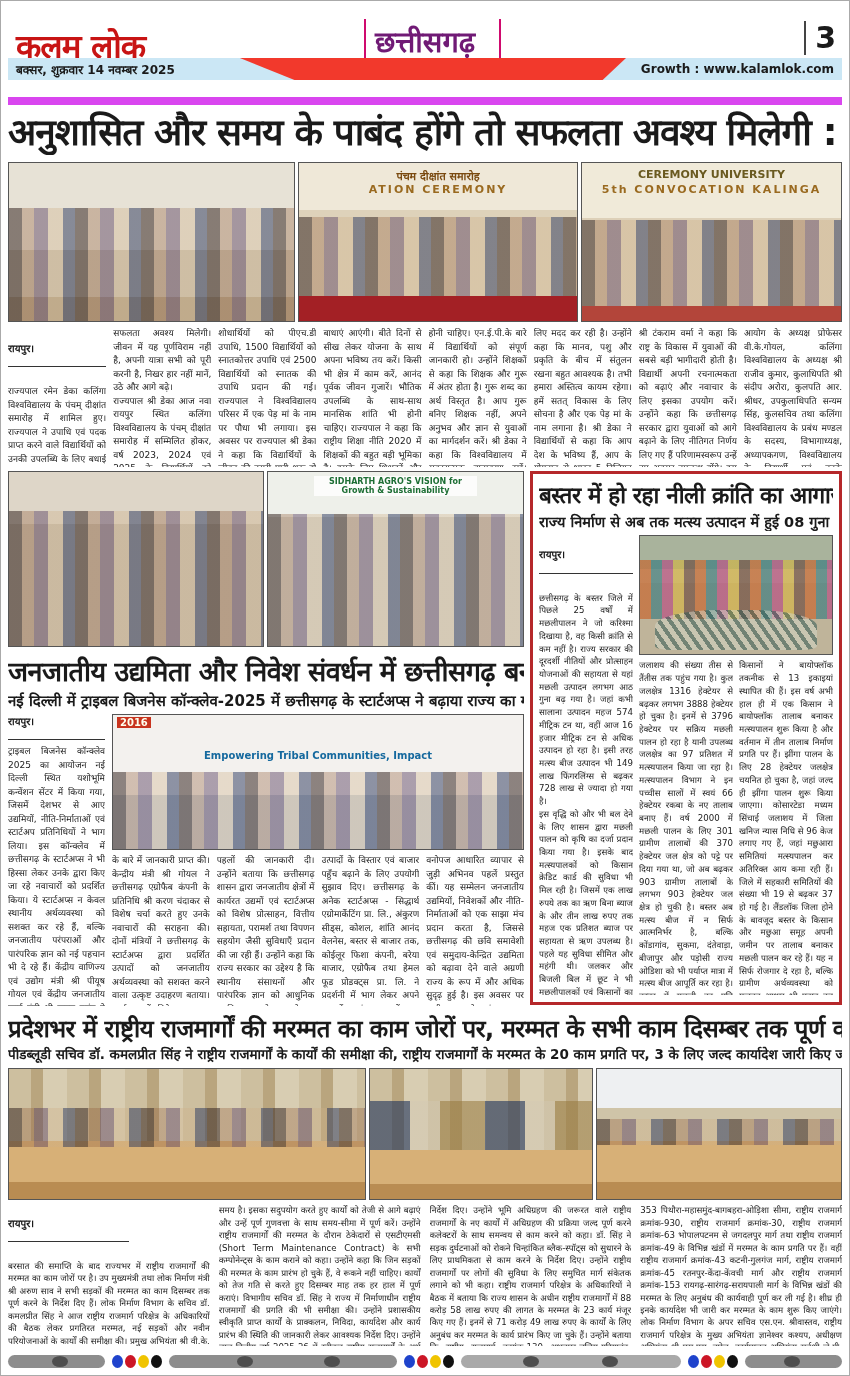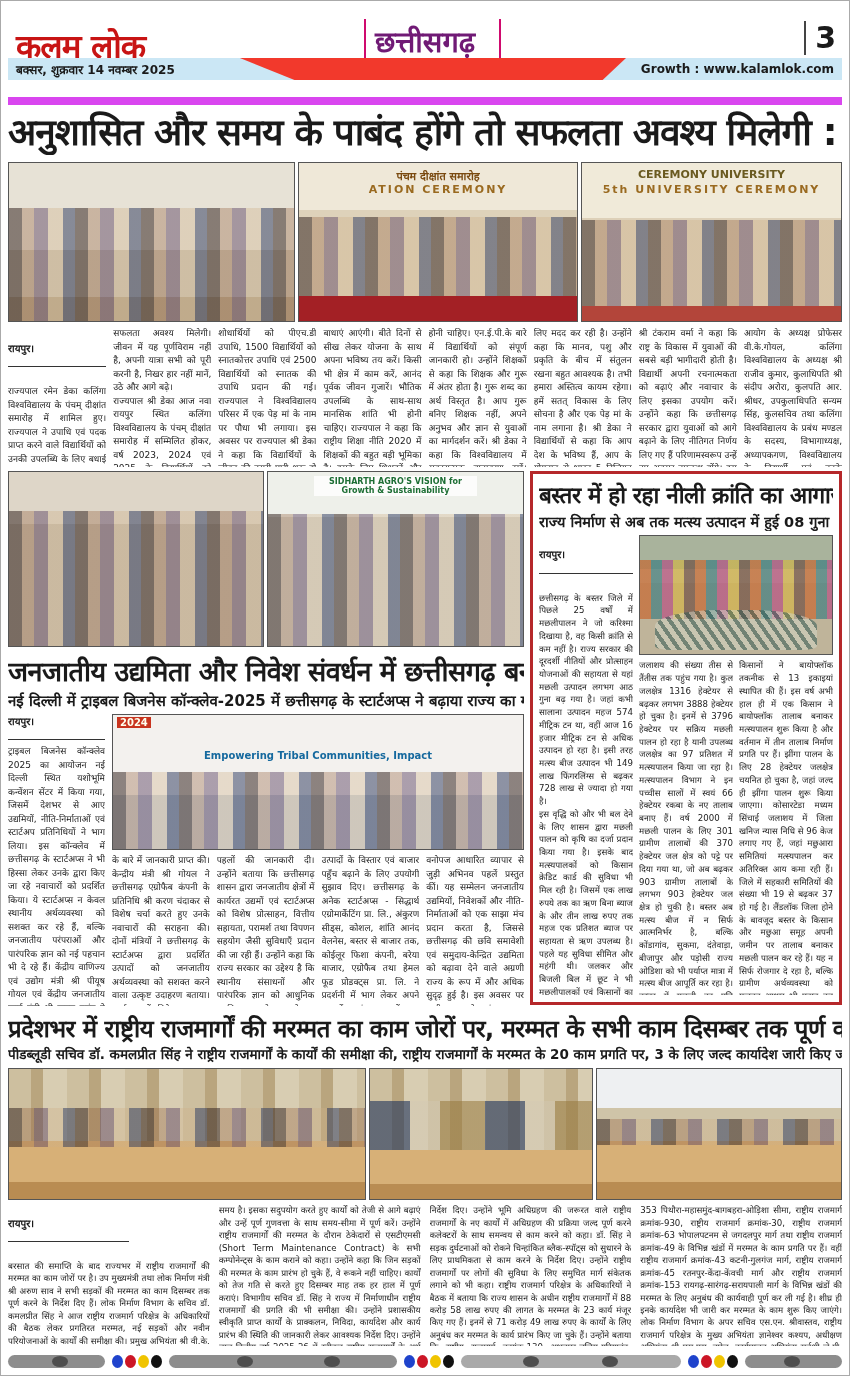--- a/index.html
+++ b/index.html
@@ -109,21 +109,21 @@
         <div class="crowd"></div>
       </div>
       <div class="photo ph-cere" style="width:280px;">
         <div class="banner-hi">पंचम दीक्षांत समारोह</div>
         <div class="banner-en">ATION CEREMONY</div>
         <div class="crowd" style="top:34%;"></div>
         <div class="carpet"></div>
       </div>
       <div class="photo ph-lamp" style="flex:1;">
         <div class="banner-hi" style="color:#6a5a20;">CEREMONY UNIVERSITY</div>
-        <div class="banner-en">5th UNIVERSITY CEREMONY</div>
+        <div class="banner-en">5th CONVOCATION KALINGA</div>
         <div class="crowd" style="top:36%;"></div>
         <div class="carpet" style="background:#b3453a;height:10%;"></div>
       </div>
     </div>
 
     <div class="cols top-cols">
       <div class="ncol">
         <div class="dateline">रायपुर।</div>
         <span>राज्यपाल रमेन डेका कलिंगा विश्वविद्यालय के पंचम् दीक्षांत समारोह में शामिल हुए। राज्यपाल ने उपाधि एवं पदक प्राप्त करने वाले विद्यार्थियों को उनकी उपलब्धि के लिए बधाई एवं शुभकामनाएं दीं। विद्यार्थियों को संबोधित करते हुए राज्यपाल ने कहा कि अनुशासित और समय के पाबंद होंगे तो</span>
       </div>
@@ -154,21 +154,21 @@
       <div class="h-mid">जनजातीय उद्यमिता और निवेश संवर्धन में छत्तीसगढ़ बना अग्रणी राज्य</div>
       <div class="sub-mid">नई दिल्ली में ट्राइबल बिजनेस कॉन्क्लेव-2025 में छत्तीसगढ़ के स्टार्टअप्स ने बढ़ाया राज्य का गौरव</div>
 
       <div class="tribal-body">
         <div class="tcol-left">
           <div class="dateline">रायपुर।</div>
           <span>ट्राइबल बिजनेस कॉन्क्लेव 2025 का आयोजन नई दिल्ली स्थित यशोभूमि कन्वेंशन सेंटर में किया गया, जिसमें देशभर से आए उद्यमियों, नीति-निर्माताओं एवं स्टार्टअप प्रतिनिधियों ने भाग लिया। इस कॉन्क्लेव में छत्तीसगढ़ के स्टार्टअप्स ने भी हिस्सा लेकर उनके द्वारा किए जा रहे नवाचारों को प्रदर्शित किया। ये स्टार्टअप्स न केवल स्थानीय अर्थव्यवस्था को सशक्त कर रहे हैं, बल्कि जनजातीय परंपराओं और पारंपरिक ज्ञान को नई पहचान भी दे रहे हैं। केंद्रीय वाणिज्य एवं उद्योग मंत्री श्री पीयूष गोयल एवं केंद्रीय जनजातीय कार्य मंत्री श्री जुएल उरांव ने छत्तीसगढ़ पवेलियन का किया निरीक्षण। इस अवसर पर उन्होंने सभी स्टार्टअप्स के स्टॉलों का अवलोकन किया, उद्यमियों से संवाद किया तथा उनके उत्पादों</span>
         </div>
         <div class="tribal-right">
           <div class="photo ph-panel" style="height:136px;flex:none;">
-            <div class="tag2025">2024</div>
+            <div class="tag2025">2016</div>
             <div class="slide-txt2">Empowering Tribal Communities, Impact</div>
             <div class="crowd" style="top:42%;"></div>
           </div>
           <div class="cols4">
             <div class="ncol">के बारे में जानकारी प्राप्त की। केन्द्रीय मंत्री श्री गोयल ने छत्तीसगढ़ एग्रोफैब कंपनी के प्रतिनिधि श्री करण चंदाकर से विशेष चर्चा करते हुए उनके नवाचारों की सराहना की। दोनों मंत्रियों ने छत्तीसगढ़ के स्टार्टअप्स द्वारा प्रदर्शित उत्पादों को जनजातीय अर्थव्यवस्था को सशक्त करने वाला उत्कृष्ट उदाहरण बताया। कार्यक्रम में निवेश आयुक्त, छत्तीसगढ़ श्रीमती ऋतु सेन ने राज्य में उद्यमिता और निवेश को प्रोत्साहित करने वाली विभिन्न</div>
             <div class="ncol">पहलों की जानकारी दी। उन्होंने बताया कि छत्तीसगढ़ शासन द्वारा जनजातीय क्षेत्रों में कार्यरत उद्यमों एवं स्टार्टअप्स को विशेष प्रोत्साहन, वित्तीय सहायता, परामर्श तथा विपणन सहयोग जैसी सुविधाएँ प्रदान की जा रही हैं। उन्होंने कहा कि राज्य सरकार का उद्देश्य है कि स्थानीय संसाधनों और पारंपरिक ज्ञान को आधुनिक उद्यमिता से जोड़कर जनजातीय समुदायों के लिए सतत आजीविका के अवसर सृजित करना। उन्होंने कॉन्क्लेव में भाग लेने वाले उद्यमियों को उनके</div>
             <div class="ncol">उत्पादों के विस्तार एवं बाजार पहुँच बढ़ाने के लिए उपयोगी सुझाव दिए। छत्तीसगढ़ के अनेक स्टार्टअप्स - सिद्धार्थ एग्रोमार्केटिंग प्रा. लि., अंकुरण सीड्स, कोशल, शांति आनंद वेलनेस, बस्तर से बाजार तक, कोईलूर फिशा कंपनी, बरेया बाजार, एग्रोफैब तथा हेमल फूड प्रोडक्ट्स प्रा. लि. ने प्रदर्शनी में भाग लेकर अपने उत्पादों एवं नवाचारों का प्रदर्शन किया। इन स्टार्टअप्स ने कृषि विपणन, बीज उत्पादन, जनजातीय हस्तशिल्प, फूड प्रोसेसिंग, वेलनेस उत्पादों तथा</div>
             <div class="ncol">वनोपज आधारित व्यापार से जुड़ी अभिनव पहलें प्रस्तुत कीं। यह सम्मेलन जनजातीय उद्यमियों, निवेशकों और नीति-निर्माताओं को एक साझा मंच प्रदान करता है, जिससे छत्तीसगढ़ की छवि समावेशी एवं समुदाय-केन्द्रित उद्यमिता को बढ़ावा देने वाले अग्रणी राज्य के रूप में और अधिक सुदृढ़ हुई है। इस अवसर पर छत्तीसगढ़ उद्योग संचालनालय के संयुक्त संचालक श्री संजय गजघाटे तथा निवेश आयुक्त कार्यालय की महाप्रबंधक सुश्री अंजली पटेल भी उपस्थित थीं।</div>
           </div>
         </div>

